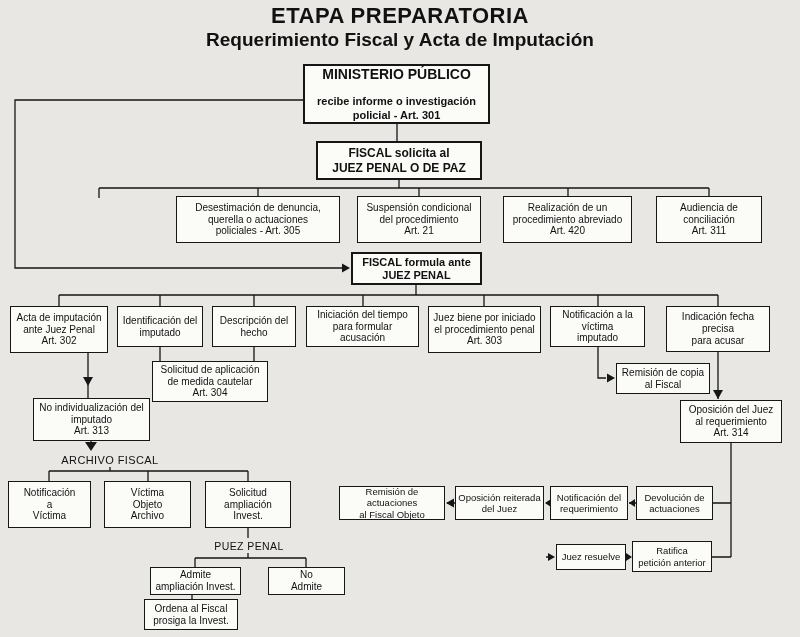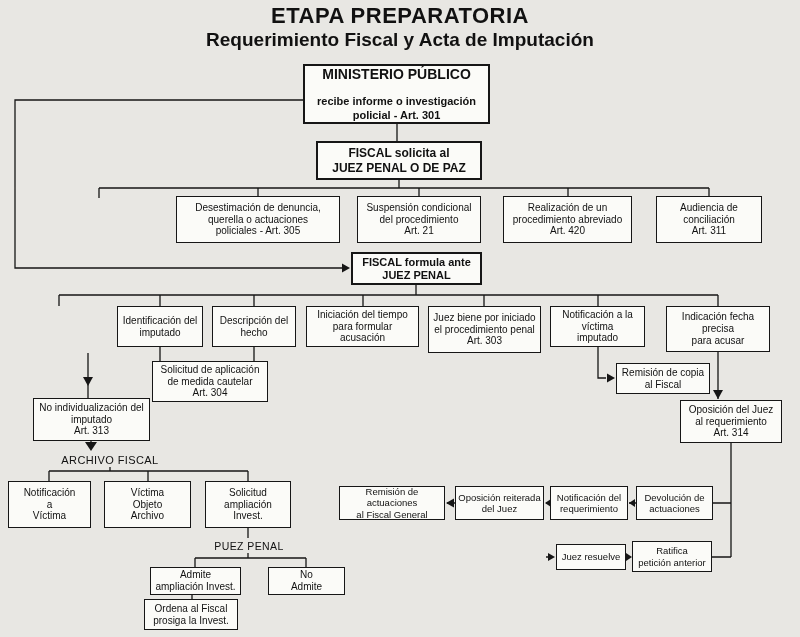--- a/index.html
+++ b/index.html
@@ -109,20 +109,23 @@
   <div class="node" style="left:503px;top:196px;width:129px;height:47px">Realización de un
 procedimiento abreviado
 Art. 420</div>
   <div class="node" style="left:656px;top:196px;width:106px;height:47px">Audiencia de
 conciliación
 Art. 311</div>
 
   <div class="node heavy bold" style="left:351px;top:252px;width:131px;height:33px;font-size:11px">FISCAL formula ante
 JUEZ PENAL</div>
 
+  <div class="node" style="left:10px;top:306px;width:98px;height:47px">Acta de imputación
+ante Juez Penal
+Art. 302</div>
   <div class="node" style="left:117px;top:306px;width:86px;height:41px">Identificación del
 imputado</div>
   <div class="node" style="left:212px;top:306px;width:84px;height:41px">Descripción del
 hecho</div>
   <div class="node" style="left:306px;top:306px;width:113px;height:41px">Iniciación del tiempo
 para formular acusación</div>
   <div class="node" style="left:428px;top:306px;width:113px;height:47px">Juez biene por iniciado
 el procedimiento penal
 Art. 303</div>
   <div class="node" style="left:550px;top:306px;width:95px;height:41px">Notificación a la víctima
@@ -148,21 +151,21 @@
 a
 Víctima</div>
   <div class="node" style="left:104px;top:481px;width:87px;height:47px">Víctima
 Objeto
 Archivo</div>
   <div class="node" style="left:205px;top:481px;width:86px;height:47px">Solicitud
 ampliación
 Invest.</div>
 
   <div class="node sm" style="left:339px;top:486px;width:106px;height:34px">Remisión de actuaciones
-al Fiscal General</div>
+al Fiscal Objeto</div>
   <div class="node sm" style="left:455px;top:486px;width:89px;height:34px">Oposición reiterada
 del Juez</div>
   <div class="node sm" style="left:550px;top:486px;width:78px;height:34px">Notificación del
 requerimiento</div>
   <div class="node sm" style="left:636px;top:486px;width:77px;height:34px">Devolución de
 actuaciones</div>
 
   <div class="lbl" style="left:206px;top:539px;width:86px;height:13px;font-size:10.5px">PUEZ PENAL</div>
 
   <div class="node sm" style="left:556px;top:544px;width:70px;height:26px">Juez resuelve</div>

